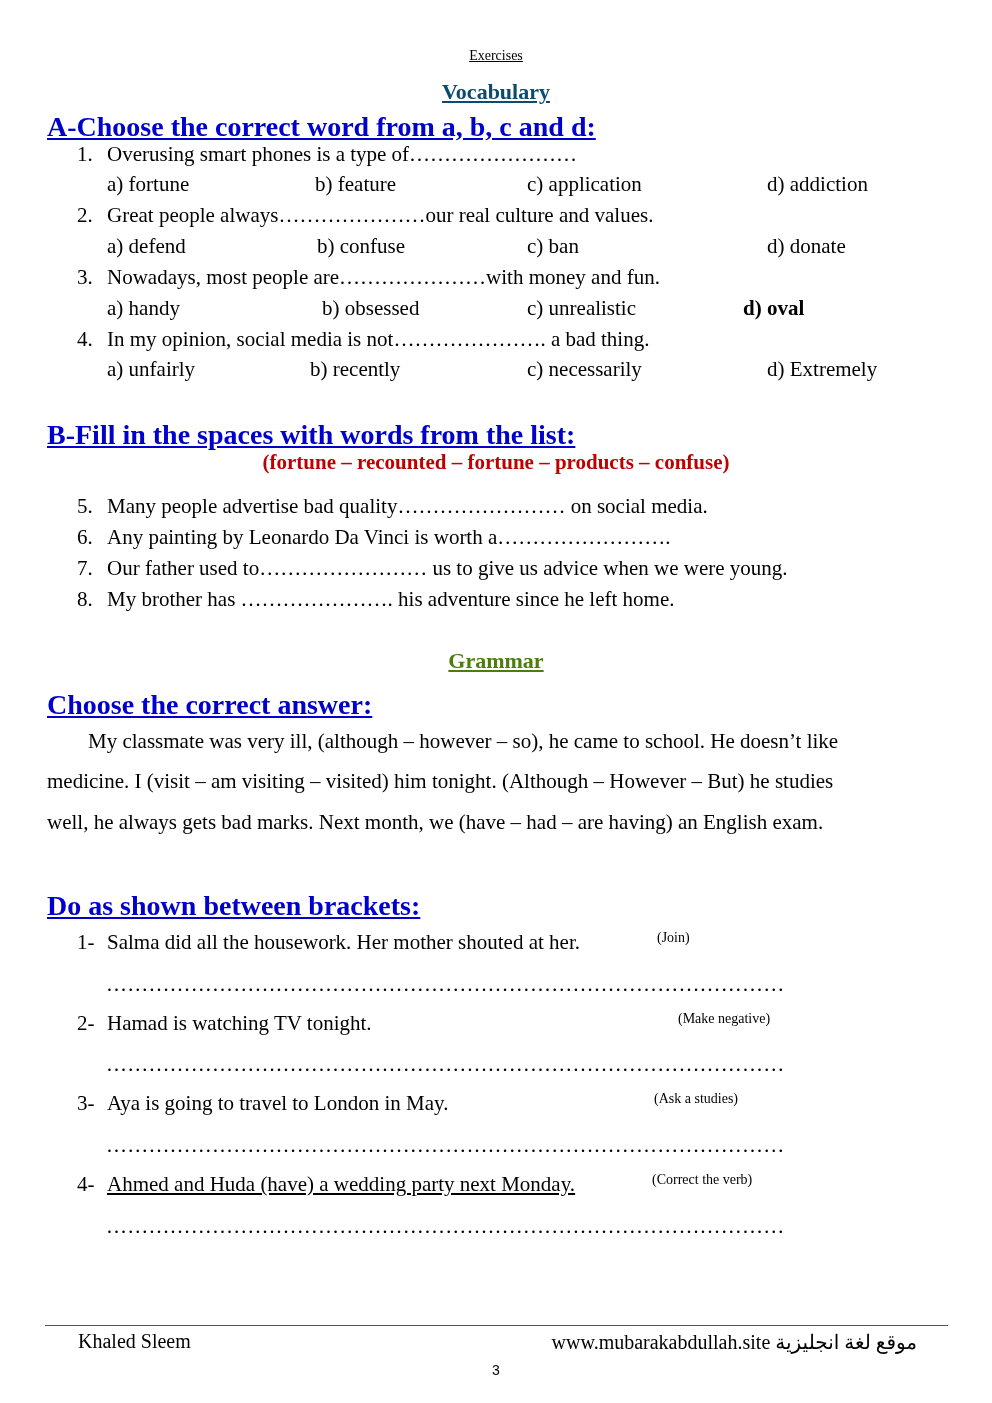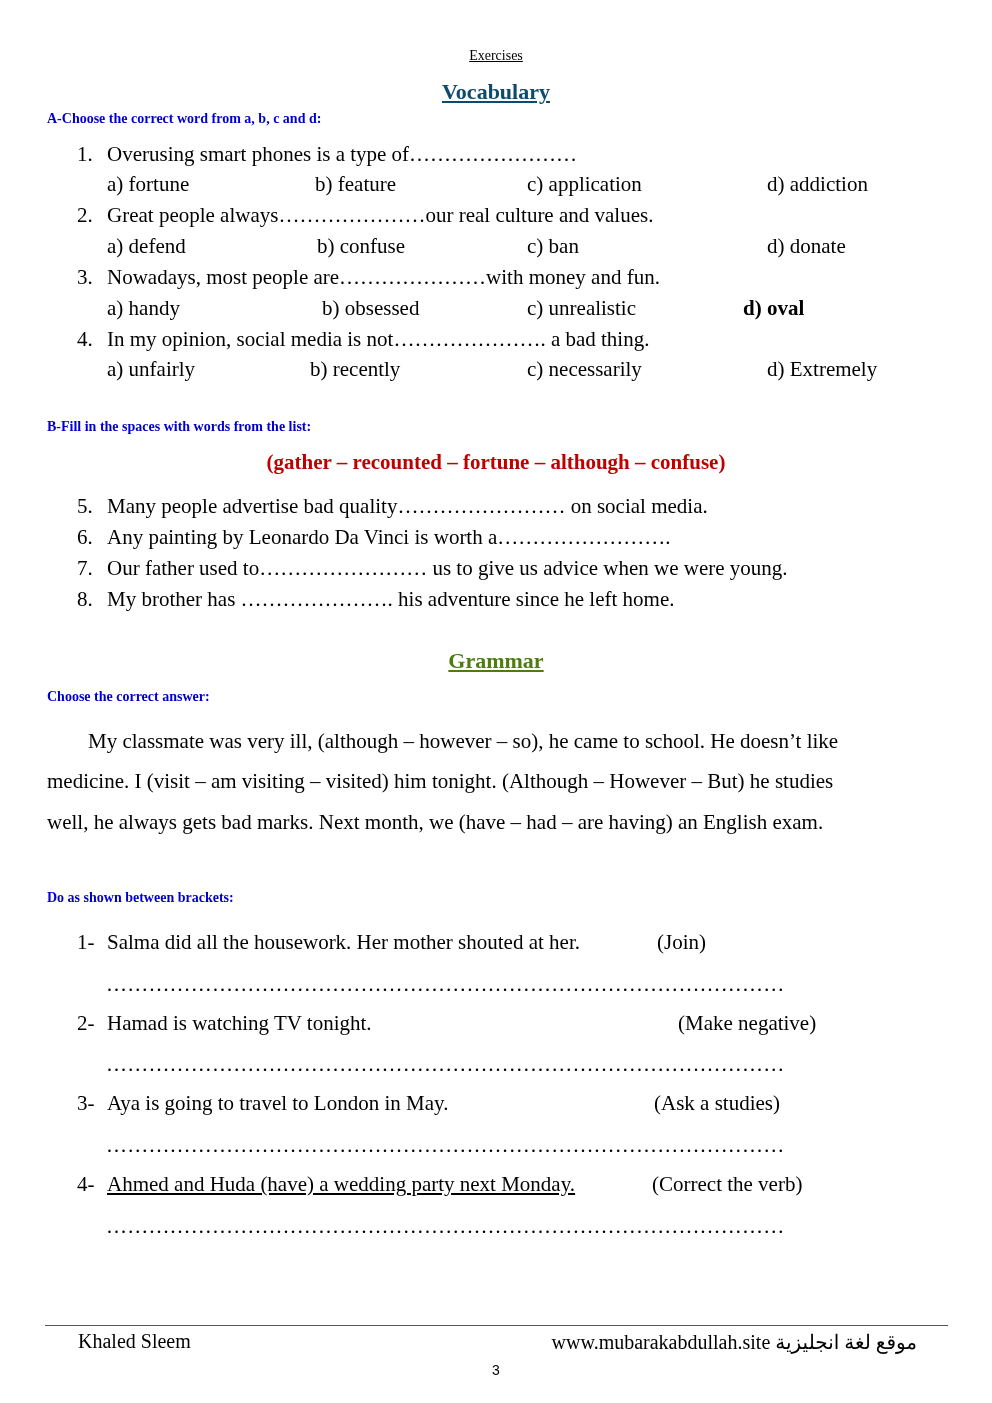--- a/index.html
+++ b/index.html
@@ -6,28 +6,28 @@
     body {
       width: 992px; height: 1403px; position: relative; overflow: hidden;
       font-family: "Liberation Serif", "DejaVu Serif", serif;
       color: #000000;
     }
     .abs { position: absolute; white-space: nowrap; }
     .center { left: 0; width: 992px; text-align: center; }
     .h-title { font-weight: normal; font-size: 14px; text-decoration: underline; text-align: center; }
     .h-vocab { font-weight: bold; font-size: 22px; text-decoration: underline; color: #0c4a6e; }
     .h-grammar { font-weight: bold; font-size: 22px; text-decoration: underline; color: #4d7c0f; }
-    .h-section { font-weight: bold; font-size: 14px; color: #0000cc; left: 47px; }
+    .h-section { font-weight: bold; font-size: 28px; text-decoration: underline; color: #0000cc; left: 47px; }
     .word-list { font-weight: bold; font-size: 21px; color: #c00000; }
     .line { font-size: 21px; }
     .num { display: inline-block; width: 30px; }
     .opt { position: absolute; font-size: 21px; white-space: nowrap; }
     .para { font-size: 21px; left: 47px; width: 880px; }
     .dots { font-size: 21px; left: 106px; letter-spacing: 0.2px; }
-    .instr { position: absolute; font-size: 21px; white-space: nowrap; }
+    .instr { position: absolute; font-size: 14px; white-space: nowrap; }
     .footer-rule { position: absolute; left: 45px; width: 903px; top: 1325px; height: 0; border-top: 1.5px solid #555; }
     .footer-text { font-size: 20px; }
     .page-num { font-size: 14px; font-family: "Liberation Sans", "DejaVu Sans", sans-serif; }
   </style>
 </head>
 <body>
 
 <div class="abs center h-title" style="top:48px;">Exercises</div>
 <div class="abs center h-vocab" style="top:79px;">Vocabulary</div>
 
@@ -70,21 +70,21 @@
   </div>
   <div>
     <span class="opt" style="top:357px; left:107px;">a) unfairly</span>
     <span class="opt" style="top:357px; left:310px;">b) recently</span>
     <span class="opt" style="top:357px; left:527px;">c) necessarily</span>
     <span class="opt" style="top:357px; left:767px;">d) Extremely</span>
   </div>
 </div>
 
 <div class="abs h-section" style="top:419px;">B-Fill in the spaces with words from the list:</div>
-<div class="abs center word-list" style="top:450px;">(gather – recounted – fortune – although – confuse)</div>
+<div class="abs center word-list" style="top:450px;">(fortune – recounted – fortune – products – confuse)</div>
 
 <div>
   <div class="abs line" style="top:494px; left:77px;">
     <span class="num">5.</span><span>Many people advertise bad quality…………………… on social media.</span>
   </div>
   <div class="abs line" style="top:525px; left:77px;">
     <span class="num">6.</span><span>Any painting by Leonardo Da Vinci is worth a…………………….</span>
   </div>
   <div class="abs line" style="top:556px; left:77px;">
     <span class="num">7.</span><span>Our father used to…………………… us to give us advice when we were young.</span>

